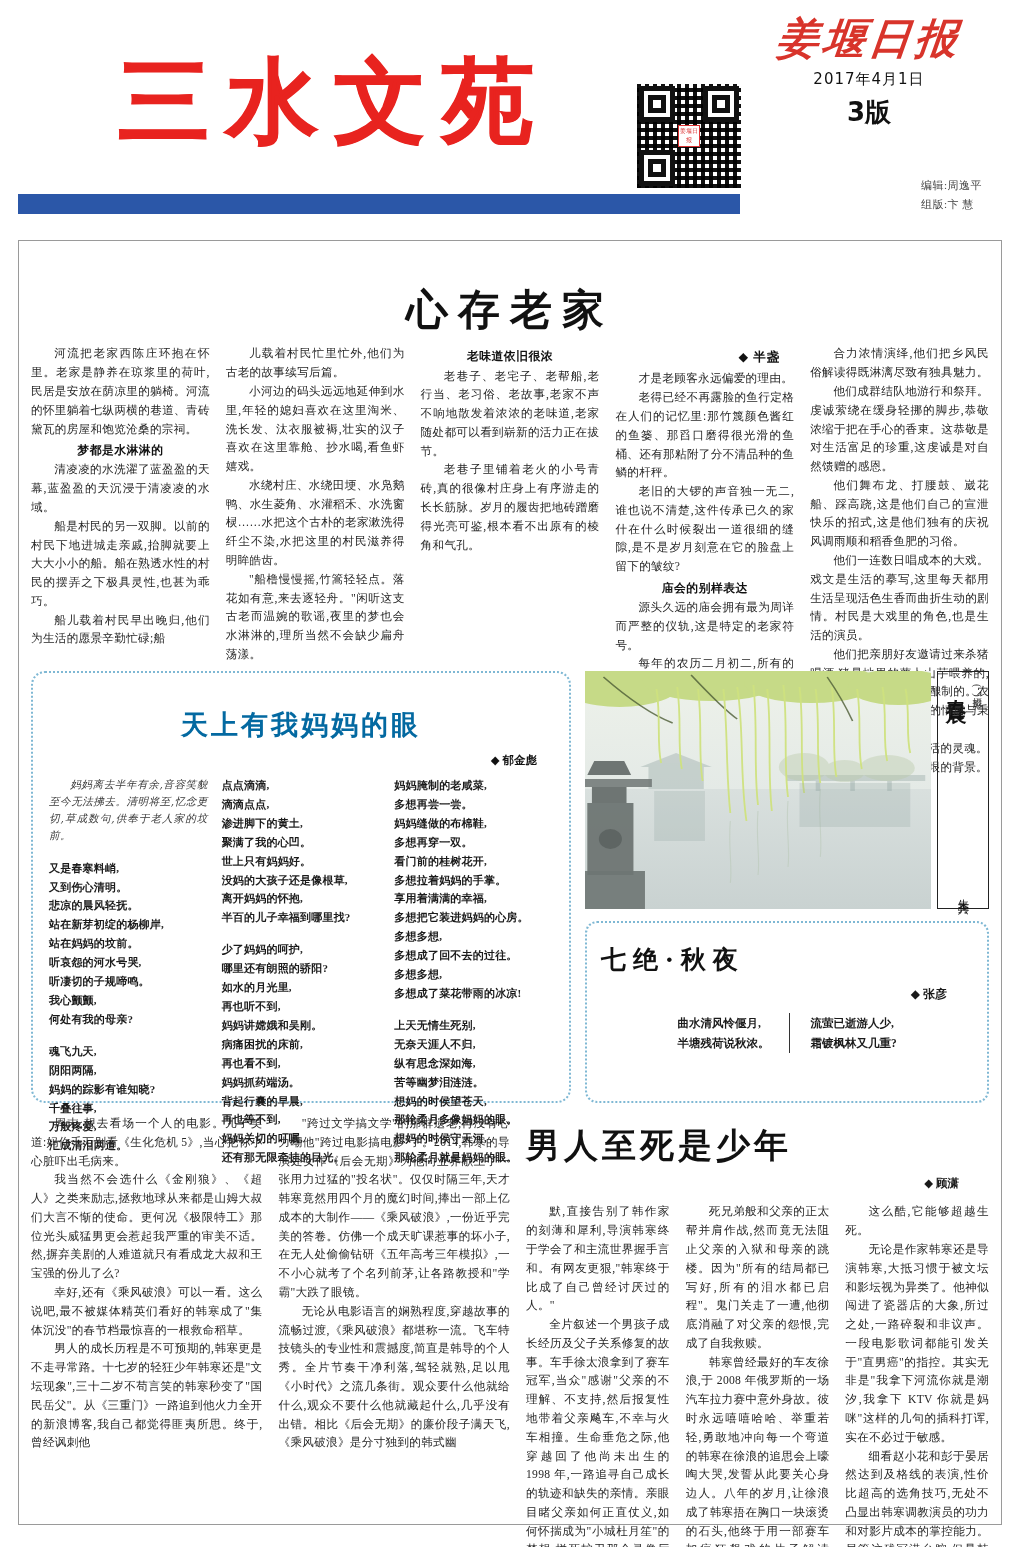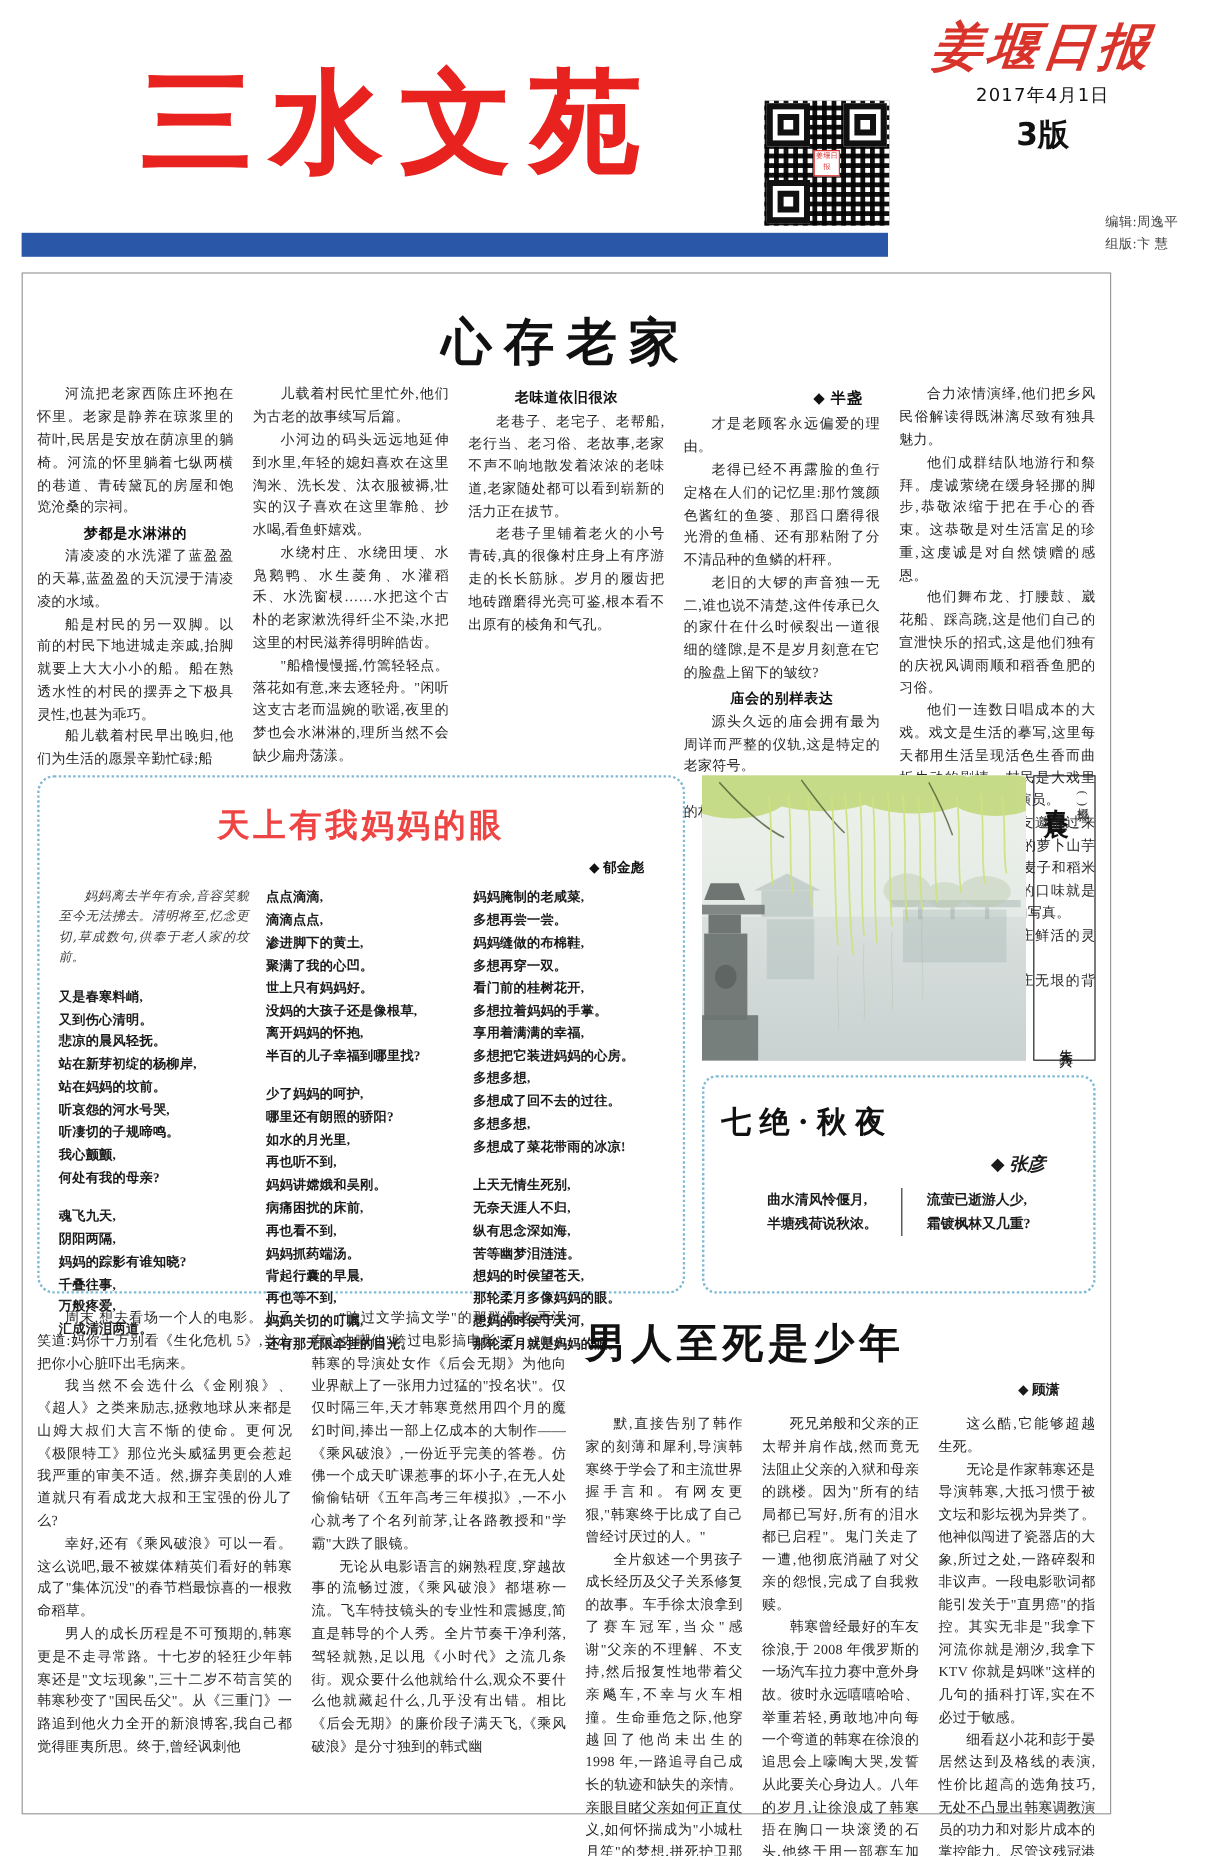--- a/index.html
+++ b/index.html
@@ -146,26 +146,26 @@
     top: 194px;
     width: 722px;
     height: 20px;
     background: #2b57a8;
   }
 
   
   .content-frame {
     position: absolute;
     left: 18px;
-    top: 227px;
-    width: 908px;
+    top: 240px;
+    width: 984px;
     height: 1285px;
     border: 1px solid #9a9a9a;
     box-sizing: border-box;
-    padding: 10px 12px;
+    padding: 22px 12px;
   }
 
   
   .story-top {
     position: relative;
     height: 396px;
   }
   .headline-main {
     text-align: center;
     font-family: "DejaVu Serif", "Liberation Serif", serif;
@@ -224,22 +224,22 @@
     box-sizing: border-box;
     padding: 14px 16px 10px;
     position: relative;
   }
   .poem-title {
     text-align: center;
     font-family: "DejaVu Sans", "Liberation Sans", sans-serif;
     font-weight: bold;
     font-size: 27px;
     letter-spacing: 3px;
-    color: #ef4444;
-    margin-top: 8px;
+    color: #0369a1;
+    margin-top: 20px;
   }
   .poem-byline {
     text-align: right;
     font-size: 11.5px;
     font-weight: bold;
     margin: 10px 16px 8px 0;
     color: #111;
   }
   .poem-cols {
     display: flex;
@@ -329,24 +329,23 @@
     text-align: left;
     font-family: "DejaVu Serif", serif;
     font-weight: bold;
     font-size: 25px;
     letter-spacing: 7px;
     color: #111;
     margin-top: 8px;
   }
   .jue-byline {
     text-align: right;
-    font-size: 15px;
+    font-size: 12px;
     font-weight: bold;
     margin: 10px 26px 10px 0;
-    font-style: italic;
   }
   .jue-lines {
     display: flex;
     justify-content: center;
     gap: 20px;
     font-size: 11.5px;
     font-weight: bold;
     line-height: 1.75;
     color: #1b1b1b;
   }

